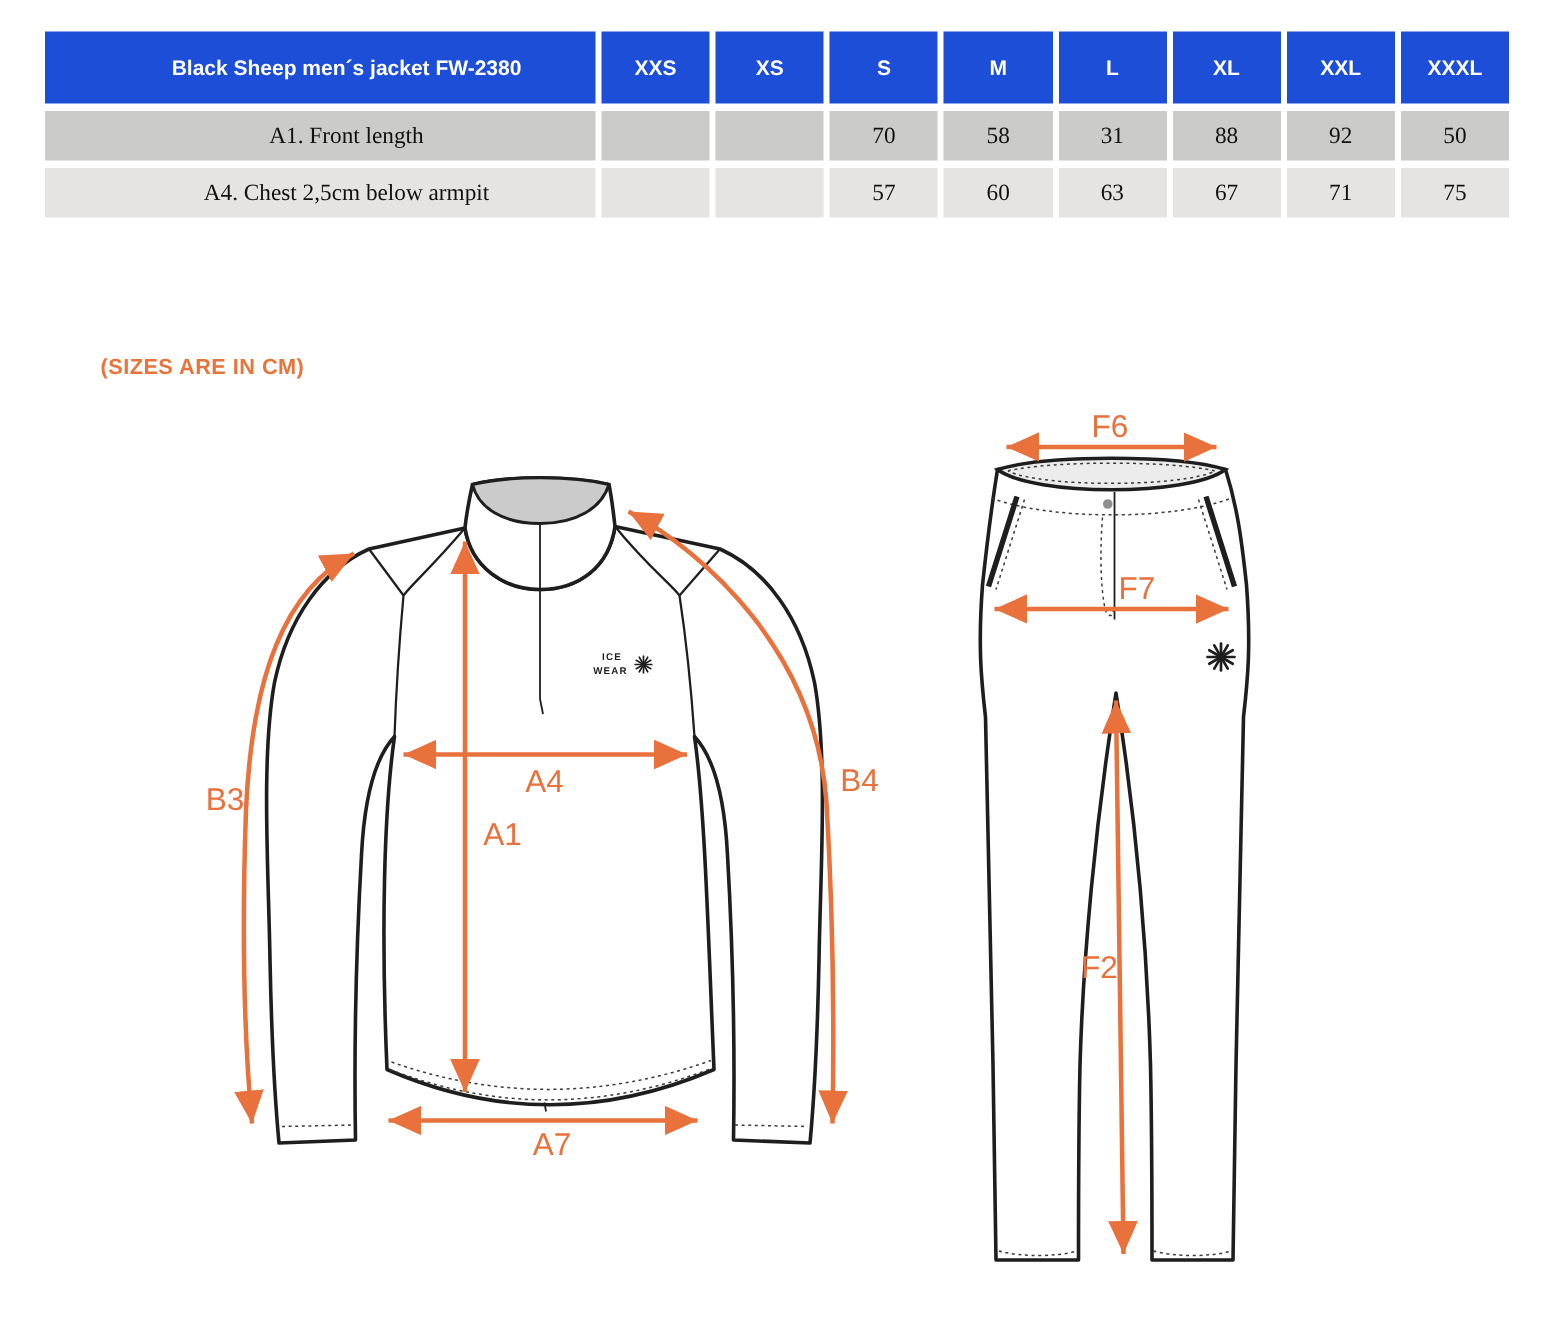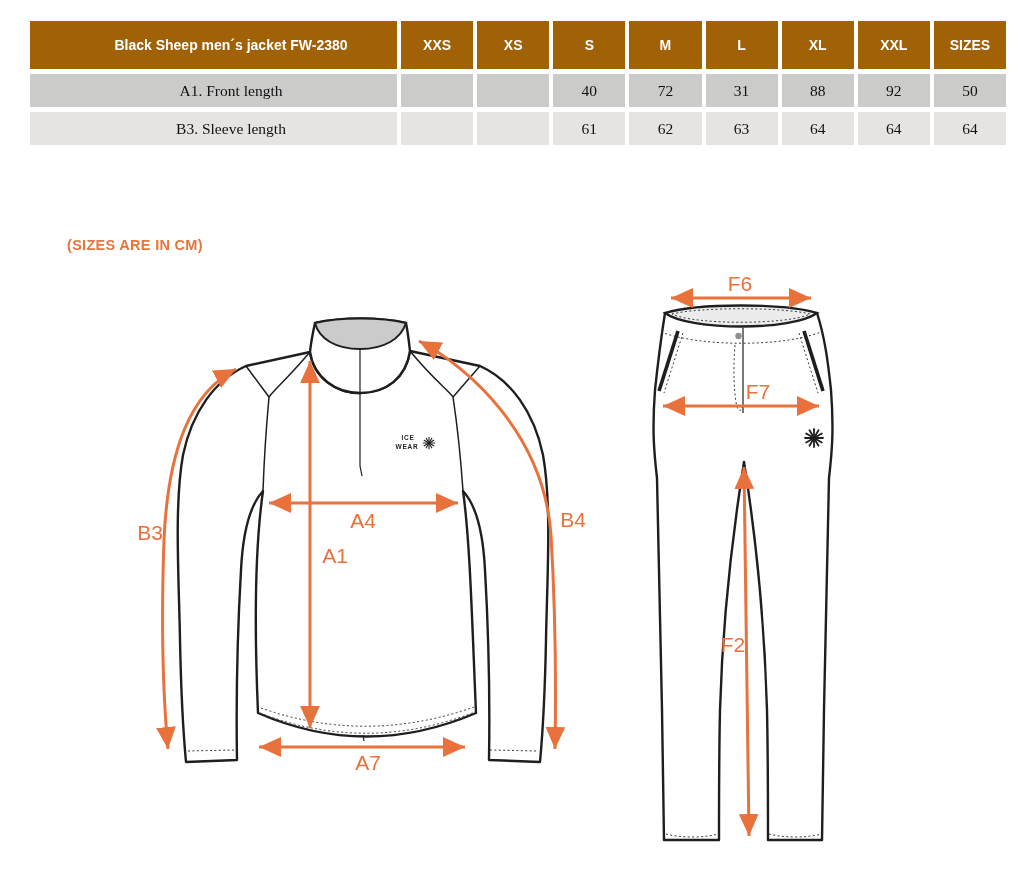--- a/index.html
+++ b/index.html
@@ -5,21 +5,21 @@
   html,body { margin:0; padding:0; }
   body {
     width:1032px; height:885px; background:#ffffff; position:relative;
     font-family:"Liberation Serif", serif; overflow:hidden;
   }
   table.size-table {
     position:absolute; top:16px; left:26px; width:984px;
     border-collapse:separate; border-spacing:4px 5px; table-layout:fixed;
   }
   table.size-table th {
-    background:#a16207; color:#ffffff;
+    background:#1d4ed8; color:#ffffff;
     font-family:"Liberation Sans", sans-serif; font-weight:bold;
     height:46px; font-size:14px; text-align:center;
   }
   th.title-cell { width:330px; text-align:left; padding-left:36px; font-size:15px; }
   table.size-table td { height:31px; font-size:15.5px; text-align:center; color:#111; }
   td.row-label { text-align:left; padding-left:36px; }
   tr.dark td  { background:#CBCBCA; }
   tr.light td { background:#E6E4E2; }
   .note {
     position:absolute; left:67px; top:237px; color:#E8743C;
@@ -49,45 +49,45 @@
   <thead>
     <tr>
       <th class="title-cell">Black Sheep men´s jacket FW-2380</th>
       <th>XXS</th>
       <th>XS</th>
       <th>S</th>
       <th>M</th>
       <th>L</th>
       <th>XL</th>
       <th>XXL</th>
-      <th>SIZES</th>
+      <th>XXXL</th>
     </tr>
   </thead>
   <tbody>
     <tr class="dark">
       <td class="row-label">A1. Front length</td>
       <td></td>
       <td></td>
-      <td>40</td>
-      <td>72</td>
+      <td>70</td>
+      <td>58</td>
       <td>31</td>
       <td>88</td>
       <td>92</td>
       <td>50</td>
     </tr>
     <tr class="light">
-      <td class="row-label">B3. Sleeve length</td>
-      <td></td>
-      <td></td>
-      <td>61</td>
-      <td>62</td>
+      <td class="row-label">A4. Chest 2,5cm below armpit</td>
+      <td></td>
+      <td></td>
+      <td>57</td>
+      <td>60</td>
       <td>63</td>
-      <td>64</td>
-      <td>64</td>
-      <td>64</td>
+      <td>67</td>
+      <td>71</td>
+      <td>75</td>
     </tr>
   </tbody>
 </table>
 
 <div class="note">(SIZES ARE IN CM)</div>
 
 <svg class="diagram" width="1032" height="885" viewBox="0 0 1032 885">
   <defs>
     <marker id="ah" viewBox="0 0 10 9" markerWidth="7.33" markerHeight="6.6" refX="10" refY="4.5" orient="auto-start-reverse">
       <path d="M0,0 L10,4.5 L0,9 Z" fill="#E8713C"></path>

